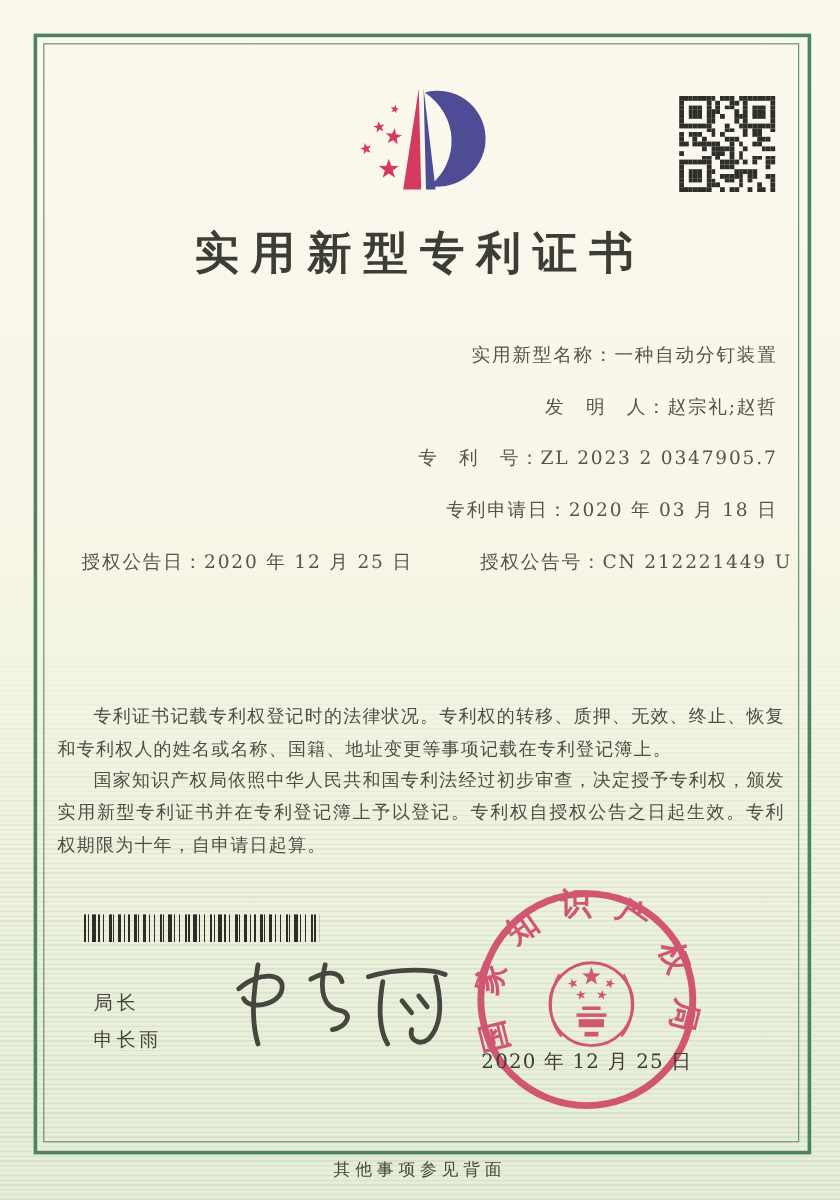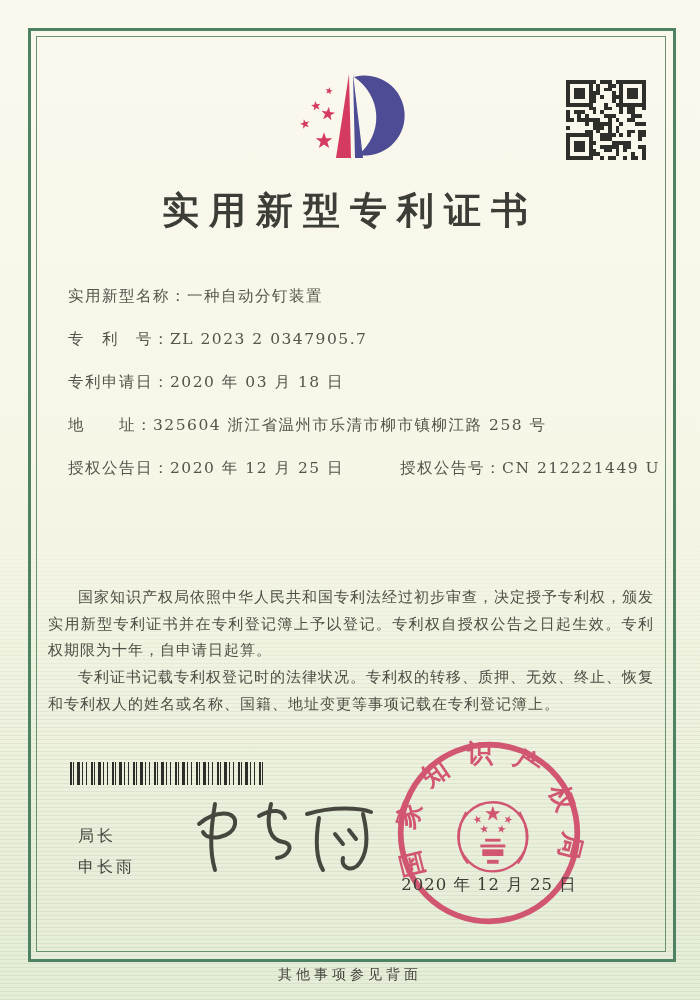--- a/index.html
+++ b/index.html
@@ -22,21 +22,21 @@
 
   .logo{position:absolute;left:272px;top:60px;width:160px;height:120px;}
   .qr{position:absolute;left:566px;top:80px;width:80px;height:80px;display:grid;
       grid-template-columns:repeat(21,1fr);grid-template-rows:repeat(21,1fr);}
   .qr div{background:#2e2e2a;}
 
   .title{position:absolute;left:0;top:186px;width:100%;text-align:center;
          font-size:37px;font-weight:700;letter-spacing:10px;color:#3d3d37;}
 
   .fields{position:absolute;left:68px;top:284px;width:580px;}
-  .row{margin-bottom:19px;font-size:15.5px;letter-spacing:1.5px;color:#54544b;line-height:24px;white-space:nowrap;}
+  .row{margin-bottom:19px;font-size:15.5px;letter-spacing:1.5px;color:#54544b;line-height:24px;white-space:nowrap;text-align:right;}
   .row .gap{display:inline-block;width:56px;}
 
   .body-text{position:absolute;left:48px;top:584px;width:606px;font-size:15px;
              line-height:1.78;letter-spacing:1px;color:#4e4e45;text-align:justify;}
   .body-text p{margin:0;text-indent:2em;}
 
   .barcode{position:absolute;left:70px;top:762px;width:196px;height:23px;
     background:repeating-linear-gradient(90deg,
       #2c2c28 0 2px,rgba(0,0,0,0) 2px 3px,
       #2c2c28 3px 4px,rgba(0,0,0,0) 4px 7px,
@@ -317,36 +317,36 @@
       <div style="grid-area: 21 / 21;"></div>
     </div>
 
   <div class="title">实用新型专利证书</div>
 
   <div class="fields">
     <div class="row">
       <span class="label">实用新型名称：</span><span class="value">一种自动分钉装置</span>
     </div>
     <div class="row">
+      <span class="label">发　明　人：</span><span class="value">赵宗礼;赵哲</span>
+    </div>
+    <div class="row">
       <span class="label">专　利　号：</span><span class="value">ZL 2023 2 0347905.7</span>
     </div>
     <div class="row">
       <span class="label">专利申请日：</span><span class="value">2020 年 03 月 18 日</span>
     </div>
     <div class="row">
-      <span class="label">地　　址：</span><span class="value">325604 浙江省温州市乐清市柳市镇柳江路 258 号</span>
-    </div>
-    <div class="row">
       <span class="label">授权公告日：</span><span class="value">2020 年 12 月 25 日</span><span class="gap"></span><span class="label">授权公告号：</span><span class="value">CN 212221449 U</span>
     </div>
   </div>
 
   <div class="body-text">
+    <p>专利证书记载专利权登记时的法律状况。专利权的转移、质押、无效、终止、恢复和专利权人的姓名或名称、国籍、地址变更等事项记载在专利登记簿上。</p>
     <p>国家知识产权局依照中华人民共和国专利法经过初步审查，决定授予专利权，颁发实用新型专利证书并在专利登记簿上予以登记。专利权自授权公告之日起生效。专利权期限为十年，自申请日起算。</p>
-    <p>专利证书记载专利权登记时的法律状况。专利权的转移、质押、无效、终止、恢复和专利权人的姓名或名称、国籍、地址变更等事项记载在专利登记簿上。</p>
   </div>
 
   <div class="barcode"></div>
 
   <svg class="seal" viewBox="0 0 200 200">
     <circle cx="100" cy="100" r="92" fill="none" stroke="#d04a69" stroke-width="6"></circle>
     <path id="sealArc" d="M 32,136 A 76,76 0 1 1 168,136" fill="none"></path>
     <text font-size="27" font-weight="bold" fill="#d04a69" letter-spacing="19" font-family="DejaVu Serif, Liberation Serif, serif">
       <textPath href="#sealArc" startOffset="50%" text-anchor="middle">国家知识产权局</textPath>
     </text>

